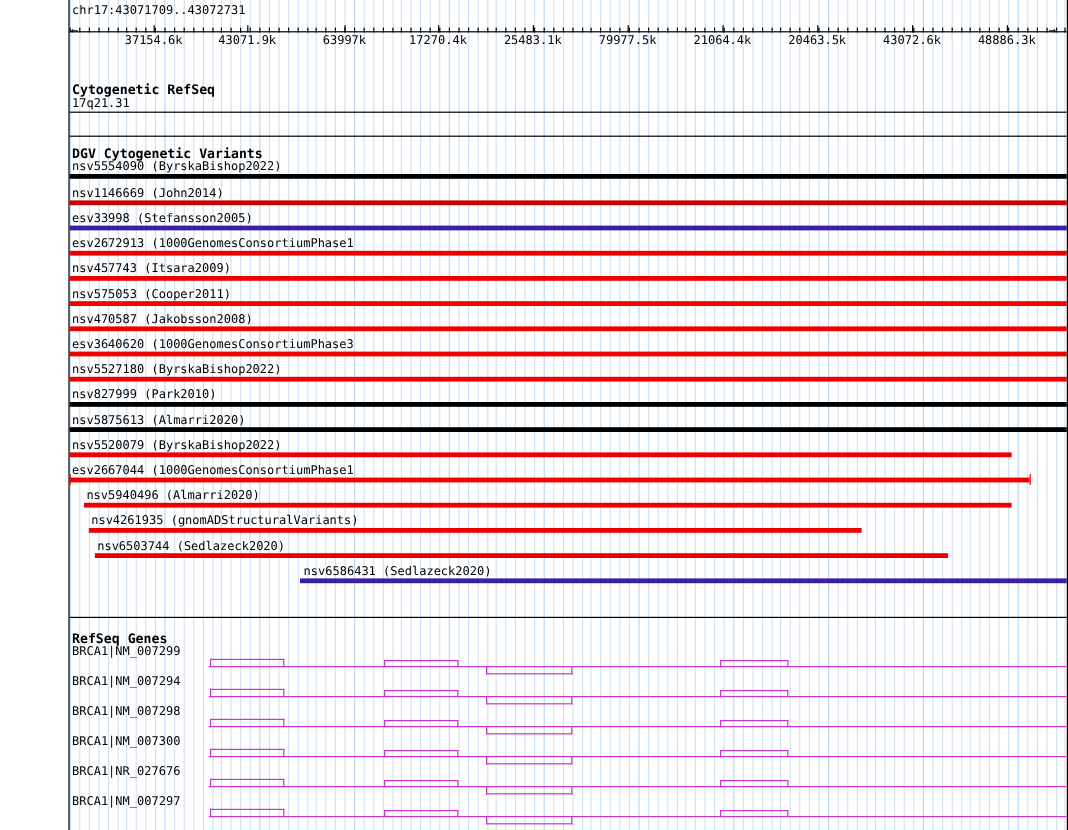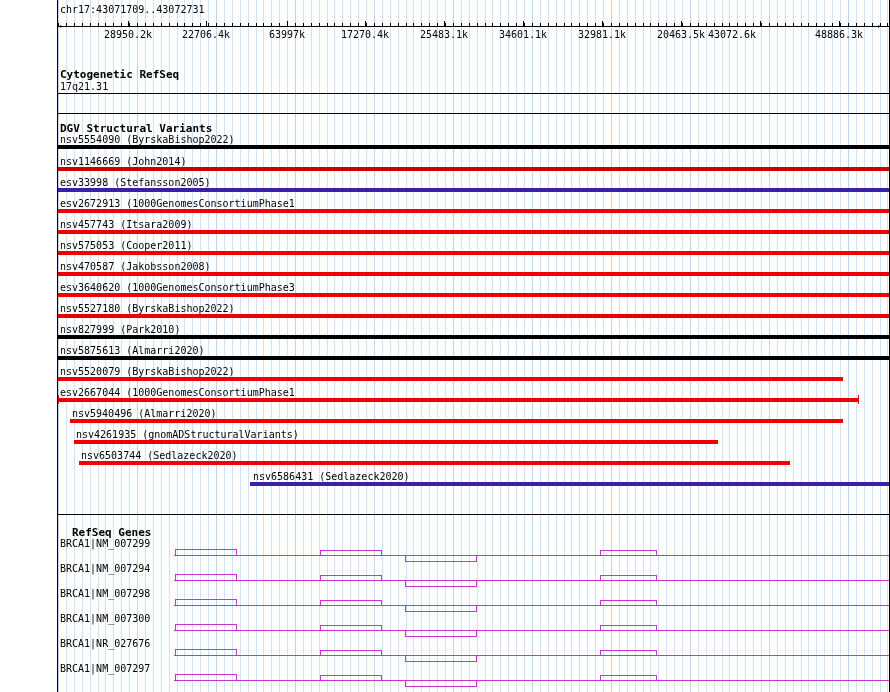--- a/index.html
+++ b/index.html
@@ -269,37 +269,37 @@
 
   <div class="panel-left-border"></div>
   <div class="panel-right-border"></div>
 
   <div id="ruler">
     <div class="loc-label">chr17:43071709..43072731</div>
     <div class="ruler-axis"></div>
     <div class="ruler-arrow-l" style="left:59px;">←</div>
     <div class="ruler-arrow-r" style="left:874px;">→</div>
   <div class="ruler-tick" style="left: 128px;"></div>
-      <div class="ruler-text" style="left: 128px;">28950.2k</div>
+      <div class="ruler-text" style="left: 128px;">37154.6k</div>
       <div class="ruler-tick" style="left: 206px;"></div>
-      <div class="ruler-text" style="left: 206px;">22706.4k</div>
+      <div class="ruler-text" style="left: 206px;">43071.9k</div>
       <div class="ruler-tick" style="left: 287px;"></div>
       <div class="ruler-text" style="left: 287px;">63997k</div>
       <div class="ruler-tick" style="left: 365px;"></div>
       <div class="ruler-text" style="left: 365px;">17270.4k</div>
       <div class="ruler-tick" style="left: 444px;"></div>
       <div class="ruler-text" style="left: 444px;">25483.1k</div>
       <div class="ruler-tick" style="left: 523px;"></div>
-      <div class="ruler-text" style="left: 523px;">34601.1k</div>
+      <div class="ruler-text" style="left: 523px;">79977.5k</div>
       <div class="ruler-tick" style="left: 602px;"></div>
-      <div class="ruler-text" style="left: 602px;">32981.1k</div>
+      <div class="ruler-text" style="left: 602px;">21064.4k</div>
       <div class="ruler-tick" style="left: 681px;"></div>
       <div class="ruler-text" style="left: 681px;">20463.5k</div>
       <div class="ruler-tick" style="left: 760px;"></div>
-      <div class="ruler-text" style="left: 732px;">43072.6k</div>
+      <div class="ruler-text" style="left: 760px;">43072.6k</div>
       <div class="ruler-tick" style="left: 839px;"></div>
       <div class="ruler-text" style="left: 839px;">48886.3k</div>
       <div class="ruler-minor" style="left: 58px;"></div>
       <div class="ruler-minor" style="left: 66px;"></div>
       <div class="ruler-minor" style="left: 74px;"></div>
       <div class="ruler-minor" style="left: 82px;"></div>
       <div class="ruler-minor" style="left: 90px;"></div>
       <div class="ruler-minor" style="left: 98px;"></div>
       <div class="ruler-minor" style="left: 105px;"></div>
       <div class="ruler-minor" style="left: 113px;"></div>
@@ -401,21 +401,21 @@
       <div class="ruler-minor" style="left: 872px;"></div>
       <div class="ruler-minor" style="left: 880px;"></div>
       <div class="ruler-minor" style="left: 887px;"></div>
     </div>
 
   <div class="section-title" style="left:60px; top:68px;">Cytogenetic RefSeq</div>
   <div class="cyto-label" style="left:60px; top:81px;">17q21.31</div>
   <div class="sep-line" style="left:58px; top:93px; width:831px;"></div>
   <div class="sep-line" style="left:58px; top:113px; width:831px;"></div>
 
-  <div class="section-title" style="left:60px; top:122px;">DGV Structural Variants</div>
+  <div class="section-title" style="left:60px; top:122px;">DGV Cytogenetic Variants</div>
   <div id="dgv-tracks">
       <div class="track-label" style="left: 60px; top: 134px;">nsv5554090 (ByrskaBishop2022)</div>
       <div class="feature-bar" style="left: 58px; width: 831px; top: 145px; background: rgb(0, 0, 0);"></div>
       <div class="track-label" style="left: 60px; top: 156px;">nsv1146669 (John2014)</div>
       <div class="feature-bar" style="left: 58px; width: 831px; top: 167px; background: rgb(204, 0, 0);"></div>
       <div class="track-label" style="left: 60px; top: 177px;">esv33998 (Stefansson2005)</div>
       <div class="feature-bar" style="left: 58px; width: 831px; top: 188px; background: rgb(59, 31, 168);"></div>
       <div class="track-label" style="left: 60px; top: 198px;">esv2672913 (1000GenomesConsortiumPhase1</div>
       <div class="feature-bar" style="left: 58px; width: 831px; top: 209px; background: rgb(238, 0, 0);"></div>
       <div class="track-label" style="left: 60px; top: 219px;">nsv457743 (Itsara2009)</div>
@@ -443,21 +443,21 @@
       <div class="track-label" style="left: 76px; top: 429px;">nsv4261935 (gnomADStructuralVariants)</div>
       <div class="feature-bar" style="left: 74px; width: 644px; top: 440px; background: rgb(238, 0, 0);"></div>
       <div class="track-label" style="left: 81px; top: 450px;">nsv6503744 (Sedlazeck2020)</div>
       <div class="feature-bar" style="left: 79px; width: 711px; top: 461px; background: rgb(238, 0, 0);"></div>
       <div class="track-label" style="left: 253px; top: 471px;">nsv6586431 (Sedlazeck2020)</div>
       <div class="feature-bar" style="left: 250px; width: 639px; top: 482px; background: rgb(59, 31, 168);"></div>
     </div>
 
   <div class="sep-line" style="left:58px; top:514px; width:831px;"></div>
 
-  <div class="section-title" style="left:72px; top:526px;">RefSeq Genes</div>
+  <div class="section-title" style="left:60px; top:526px;">RefSeq Genes</div>
   <div id="refseq-tracks">
       <div class="track-label" style="left: 60px; top: 538px;">BRCA1|NM_007299</div>
       <div class="gene-line" style="left: 174px; width: 715px; top: 555px; background: rgb(204, 51, 204);"></div>
       <div class="gene-bump" style="left: 175px; width: 60px; top: 549px; height: 6px; border-top: 1px solid rgb(204, 51, 204); border-left: 1px solid rgb(204, 51, 204); border-right: 1px solid rgb(204, 51, 204);"></div>
       <div class="gene-bump" style="left: 320px; width: 60px; top: 550px; height: 5px; border-top: 1px solid rgb(204, 51, 204); border-left: 1px solid rgb(204, 51, 204); border-right: 1px solid rgb(204, 51, 204);"></div>
       <div class="gene-bump" style="left: 405px; width: 70px; top: 555px; height: 6px; border-top: none; border-left: 1px solid rgb(204, 51, 204); border-right: 1px solid rgb(204, 51, 204); border-bottom: 1px solid rgb(204, 51, 204);"></div>
       <div class="gene-bump" style="left: 600px; width: 55px; top: 550px; height: 5px; border-top: 1px solid rgb(204, 51, 204); border-left: 1px solid rgb(204, 51, 204); border-right: 1px solid rgb(204, 51, 204);"></div>
       <div class="track-label" style="left: 60px; top: 563px;">BRCA1|NM_007294</div>
       <div class="gene-line" style="left: 174px; width: 715px; top: 580px; background: rgb(204, 51, 204);"></div>
       <div class="gene-bump" style="left: 175px; width: 60px; top: 574px; height: 6px; border-top: 1px solid rgb(204, 51, 204); border-left: 1px solid rgb(204, 51, 204); border-right: 1px solid rgb(204, 51, 204);"></div>

